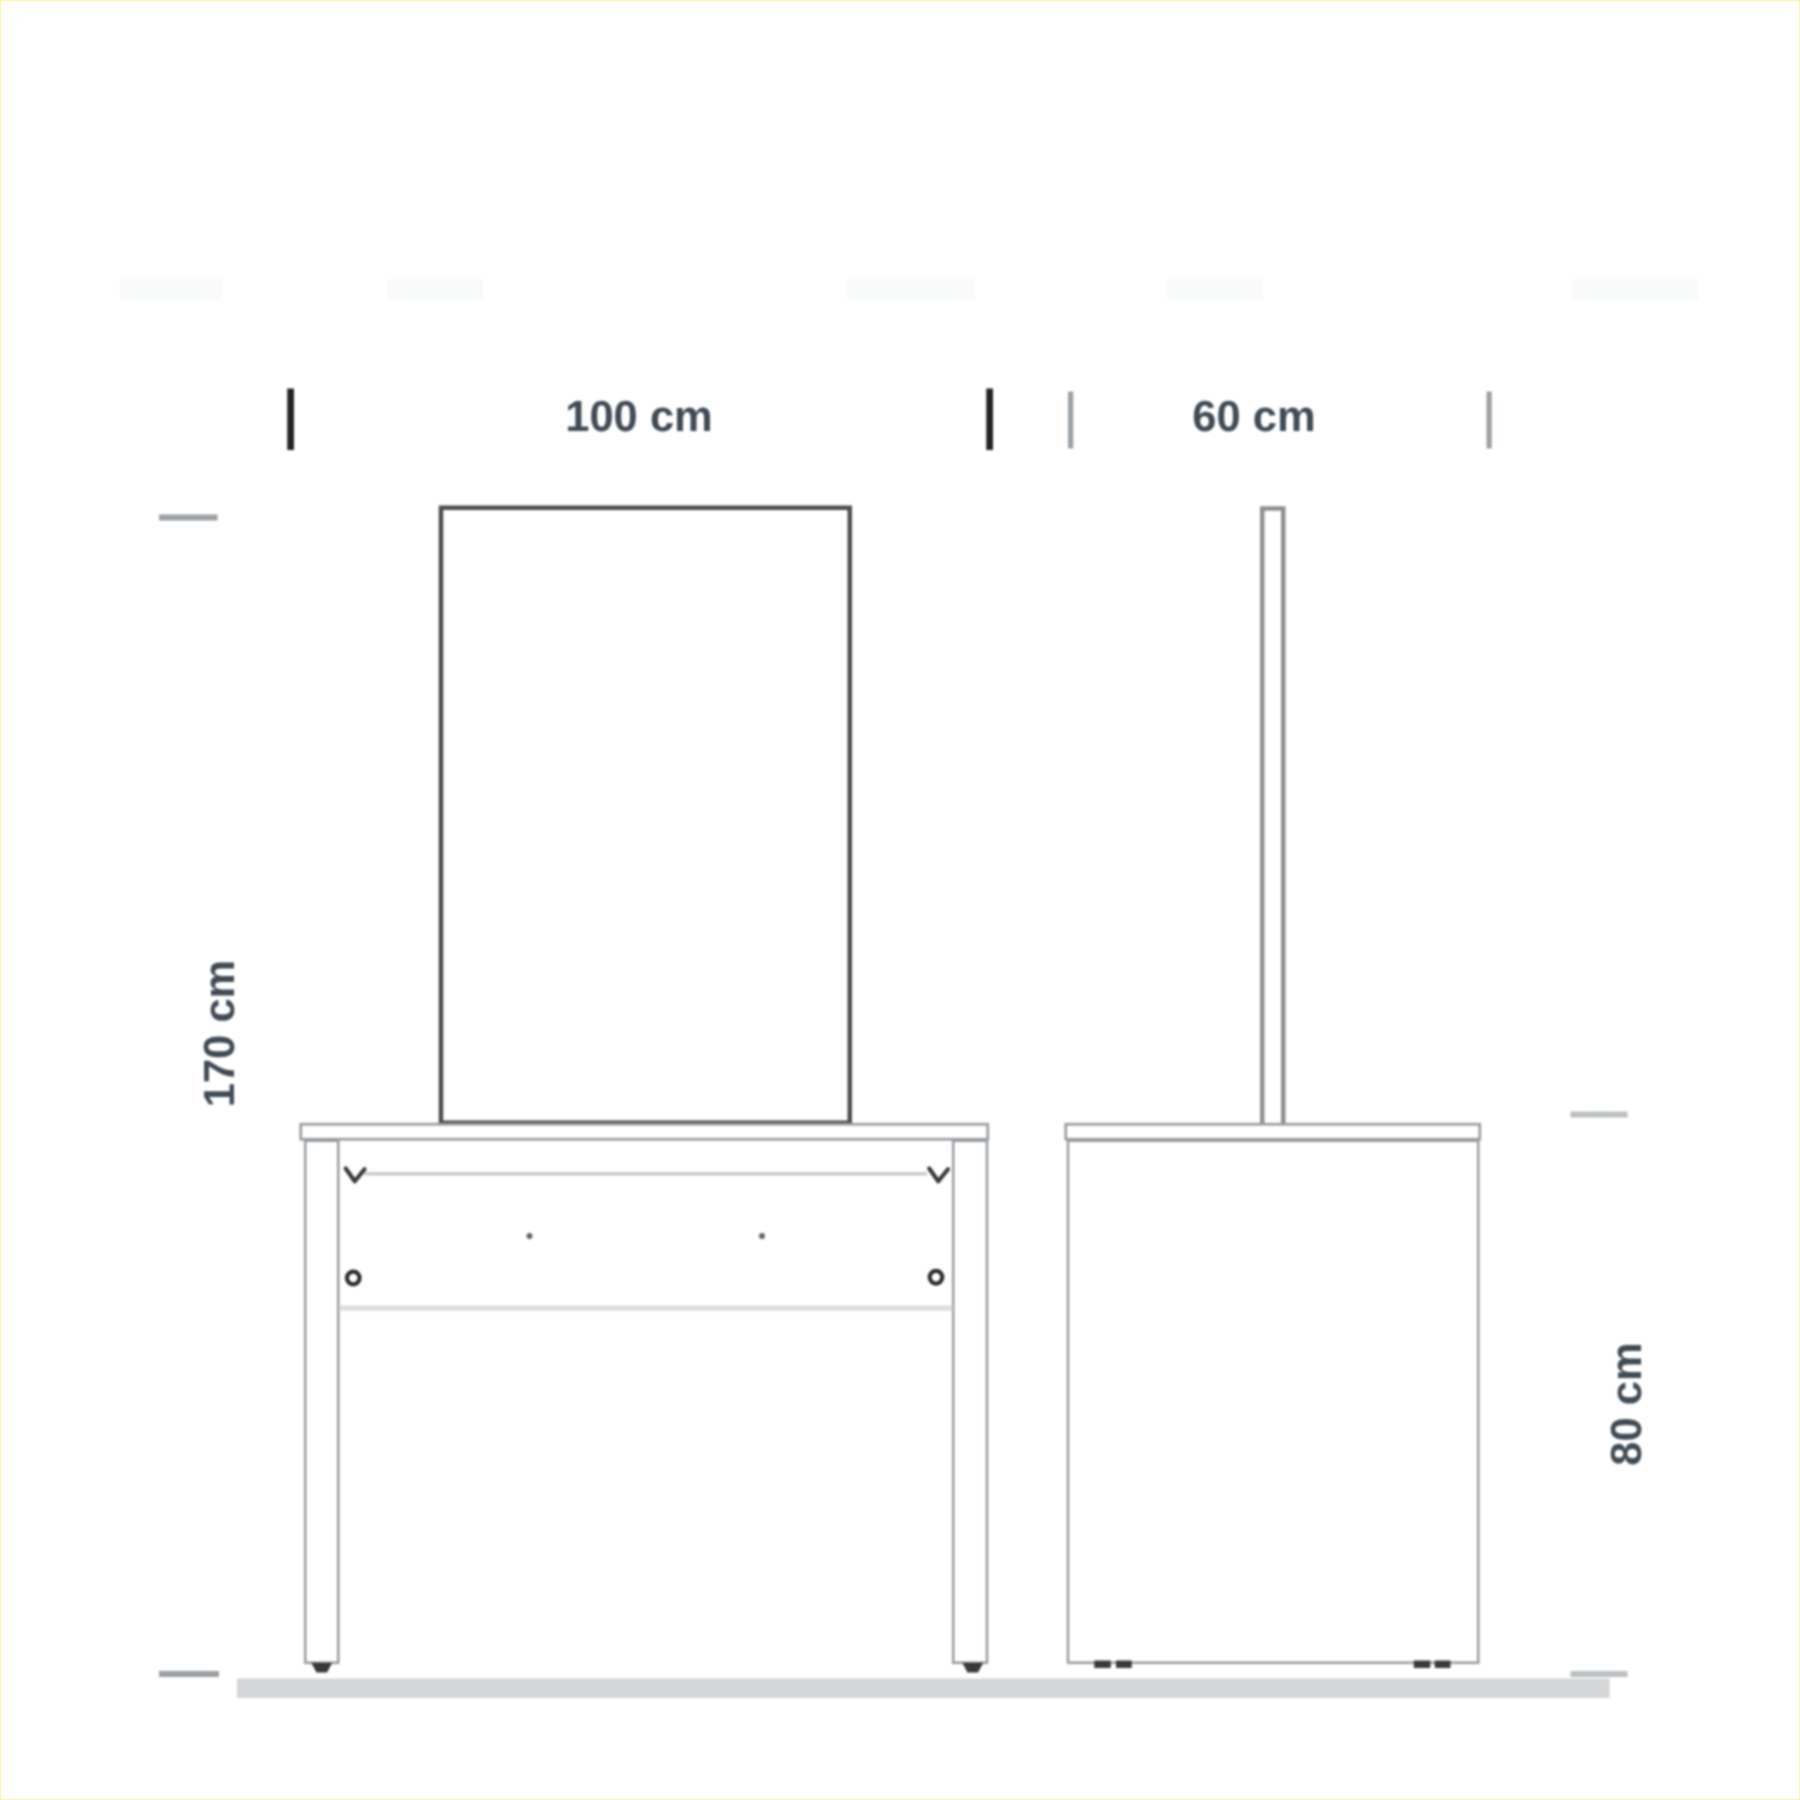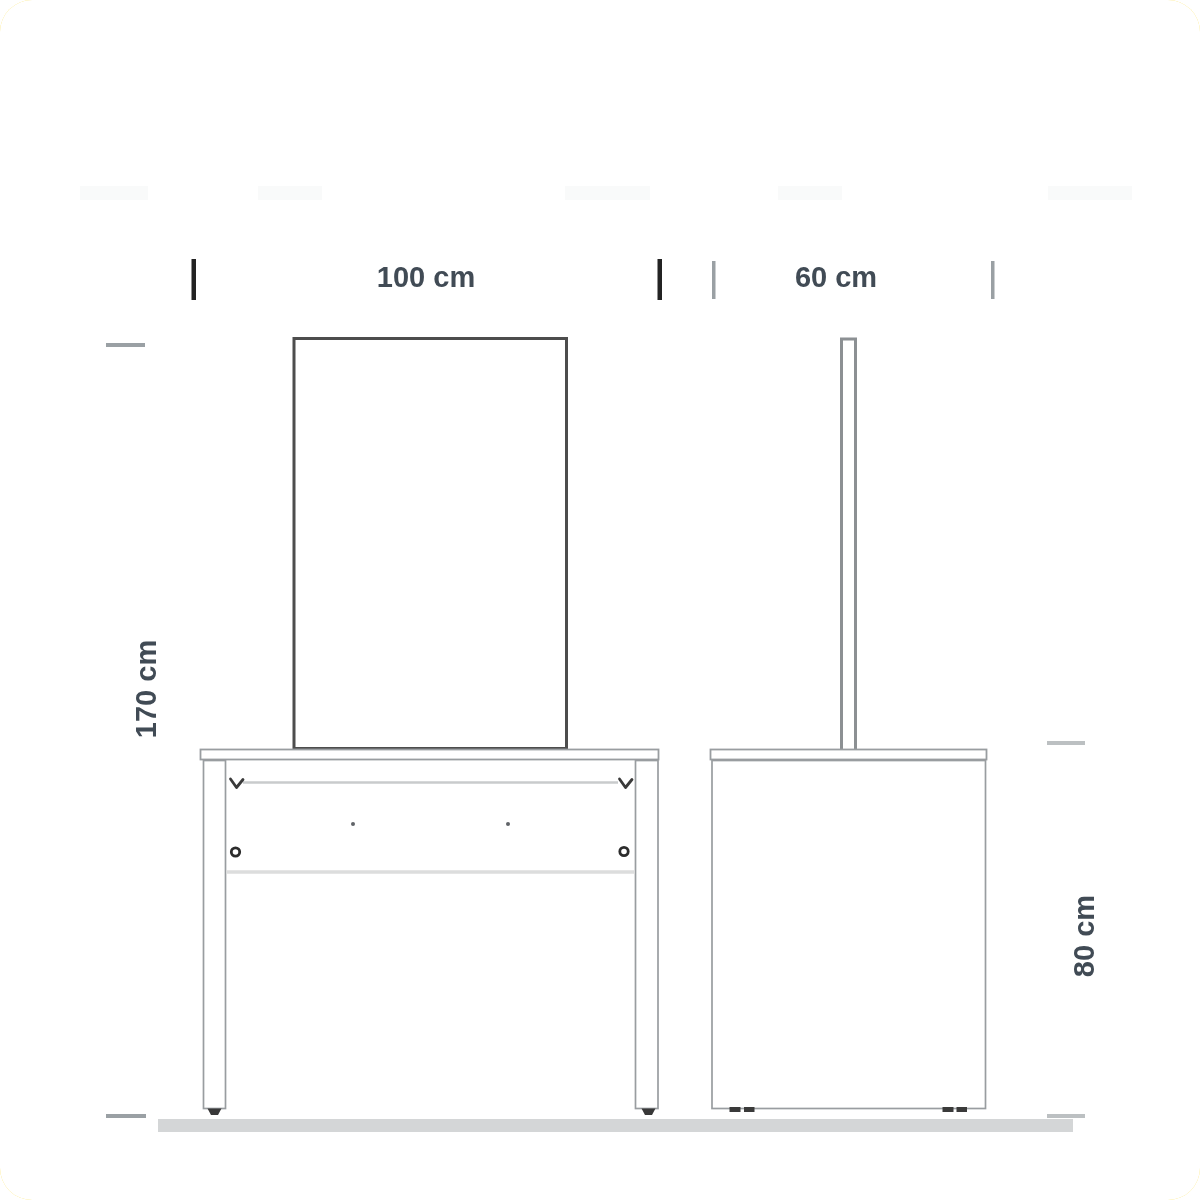--- a/index.html
+++ b/index.html
@@ -1,16 +1,16 @@
 <!DOCTYPE html>
 <html><head>
 <meta charset="utf-8">
 <style>
   html,body{margin:0;padding:0;background:#ffffff;}
-  .page{width:1200px;height:1200px;position:relative;overflow:hidden;background:#fde047;border-radius:32px;}
+  .page{width:1200px;height:1200px;position:relative;overflow:hidden;background:#fde047;}
   svg{display:block;filter:blur(0.7px);}
   text{font-family:"Liberation Sans", sans-serif;font-weight:700;fill:#414b55;}
 </style>
 </head>
 <body>
 <div class="page">
 <svg width="1200" height="1200" viewBox="0 0 1200 1200">
 
   <rect x="0" y="0" width="1200" height="1200" fill="#ffffff"></rect>
 

